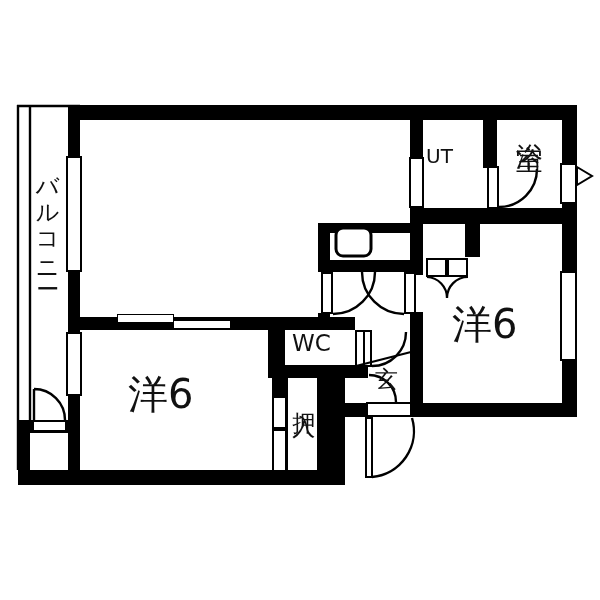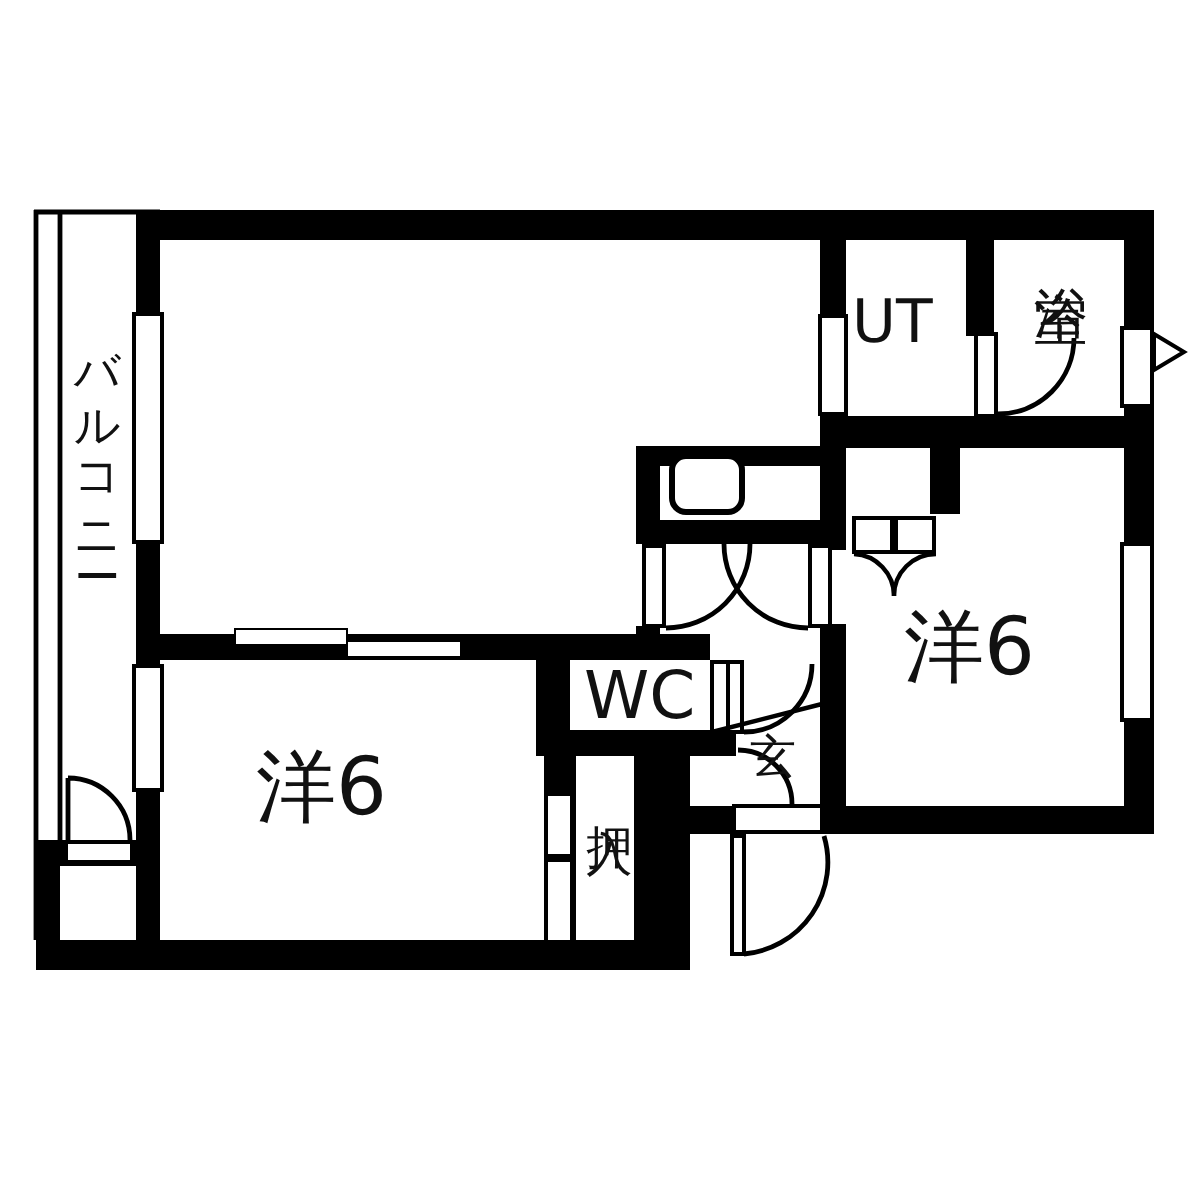--- a/index.html
+++ b/index.html
@@ -87,21 +87,21 @@
     <path d="M 468 277 A 21 21 0 0 0 447 298" stroke="#000" stroke-width="2.2" fill="none"></path>
 
     <path d="M 356 366 L 411 352" stroke="#000" stroke-width="2.2" fill="none"></path>
 
     <rect x="336" y="228" width="35" height="28" rx="7" fill="#fff" stroke="#000" stroke-width="3"></rect>
 
     <polygon points="577,167 592,176 577,185" fill="#fff" stroke="#000" stroke-width="2"></polygon>
   </svg>
 
   <div class="lbl vert" style="left:36px;top:160px;font-size:23px;letter-spacing:3px;">バルコニー</div>
-  <div class="lbl" style="left:426px;top:146px;font-size:30px;">UT</div>
+  <div class="lbl" style="left:426px;top:146px;font-size:20px;">UT</div>
   <div class="lbl vert" style="left:515px;top:122px;font-size:27px;letter-spacing:2px;">浴室</div>
   <div class="lbl" style="left:452px;top:303px;font-size:40px;">洋6</div>
   <div class="lbl" style="left:128px;top:373px;font-size:40px;">洋6</div>
-  <div class="lbl" style="left:292px;top:331px;font-size:33px;">WC</div>
+  <div class="lbl" style="left:292px;top:331px;font-size:23px;">WC</div>
   <div class="lbl" style="left:375px;top:367px;font-size:23px;">玄</div>
   <div class="lbl vert" style="left:292px;top:394px;font-size:23px;letter-spacing:2px;">押入</div>
 
 </div>
 
 </body></html>

